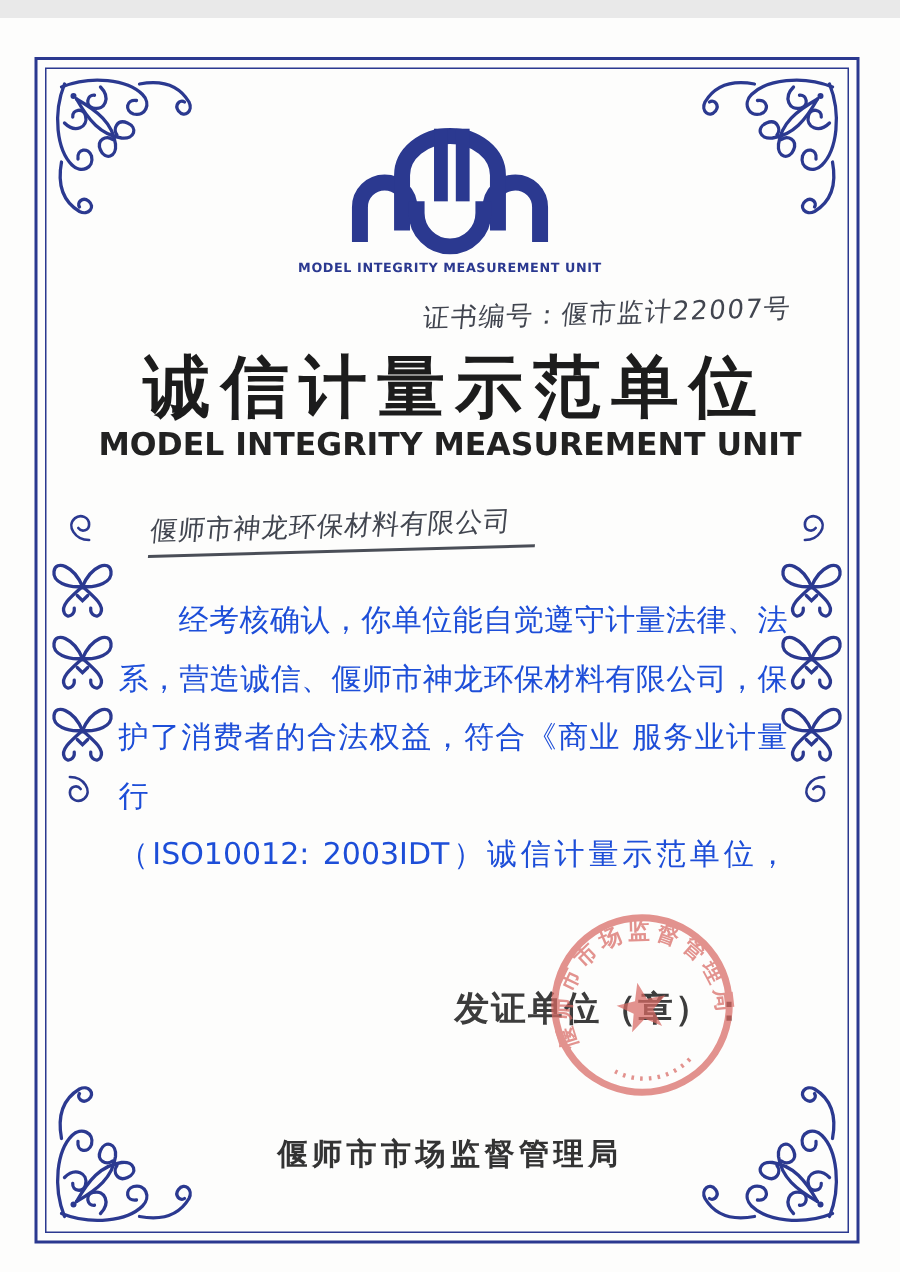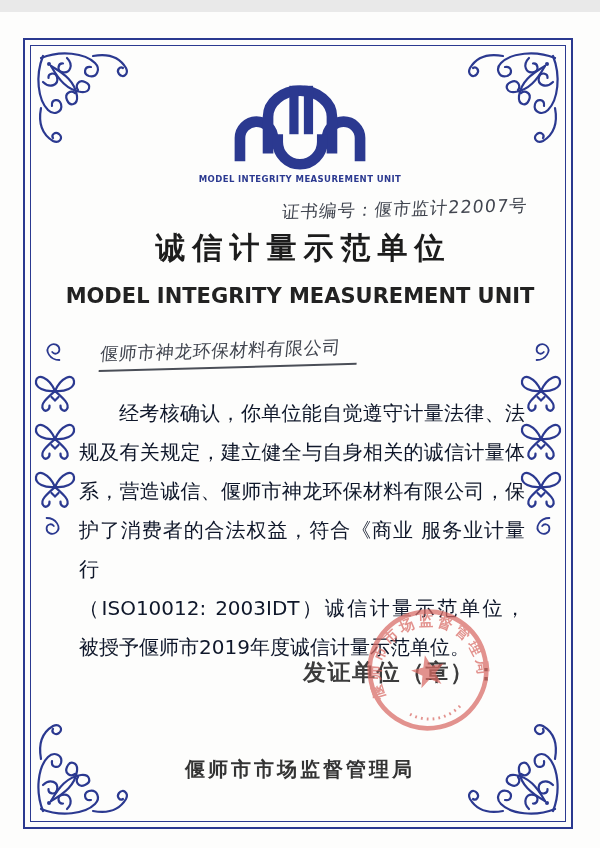--- a/index.html
+++ b/index.html
@@ -31,26 +31,26 @@
   .handwrite{font-family:"DejaVu Sans",sans-serif; color:#41454f;
     transform:rotate(-1.6deg) skewX(-7deg); transform-origin:left center;}
   .cert-no{position:absolute; right:72px; top:188px; font-size:17.5px;
     letter-spacing:1px;}
   .company{position:absolute; left:100px; top:330px; width:258px;
     font-size:18px; letter-spacing:.5px; padding-bottom:4px;
     border-bottom:2px solid #4a4e57;}
   
   .title-cn{position:absolute; left:0; right:0; top:216px; text-align:center;
     font-family:"DejaVu Serif","Liberation Serif",serif; font-weight:900;
-    font-size:30px; color:#1c1c1c; letter-spacing:7px; text-indent:7px;}
+    font-size:45px; color:#1c1c1c; letter-spacing:7px; text-indent:7px;}
   .title-en{position:absolute; left:0; right:0; top:272px; text-align:center;
     font-weight:800; font-size:21px; color:#222; letter-spacing:0px;}
   
   .body-text{position:absolute; left:79px; top:382px; width:446px;
-    font-size:20px; color:#0f172a;}
+    font-size:20px; color:#1d4ed8;}
   .body-line{line-height:39px; text-align:justify; text-align-last:justify;}
   .body-line.first{text-indent:2em;}
   .body-line.last{text-align-last:left;}
   
   .issuer{position:absolute; left:303px; top:645px; font-size:23px;
     font-weight:600; color:#3c3c3c; letter-spacing:1.5px;}
   .seal{position:absolute; left:364px; top:594px; width:128px; height:128px;
     transform:rotate(-12deg); opacity:.72;}
   .authority{position:absolute; left:0; right:0; top:744px; text-align:center;
     font-size:20px; font-weight:700; color:#333; letter-spacing:3px;}
@@ -139,25 +139,23 @@
 
   <div class="cert-no handwrite">证书编号：偃市监计22007号</div>
 
   <div class="title-cn">诚信计量示范单位</div>
   <div class="title-en">MODEL INTEGRITY MEASUREMENT UNIT</div>
 
   <div class="company handwrite">偃师市神龙环保材料有限公司</div>
 
   <div class="body-text">
     <div class="body-line first">经考核确认，你单位能自觉遵守计量法律、法</div>
-    <div class="body-line">规及有关规定，建立健全与自身相关的诚信计量体</div>
     <div class="body-line">系，营造诚信、偃师市神龙环保材料有限公司，保</div>
     <div class="body-line">护了消费者的合法权益，符合《商业 服务业计量行</div>
     <div class="body-line">（ISO10012: 2003IDT）诚信计量示范单位，</div>
-    <div class="body-line last">被授予偃师市2019年度诚信计量示范单位。</div>
   </div>
 
   <div class="issuer">发证单位（章）：</div>
 
   <svg class="seal" viewBox="0 0 110 110">
     <circle cx="55" cy="55" r="50" fill="none" stroke="#d96a64" stroke-width="4"></circle>
     <path d="M55,42 L58.5,52.1 L69.3,52.4 L60.7,58.9 L63.8,69.1 L55,63 L46.2,69.1 L49.3,58.9 L40.7,52.4 L51.5,52.1 Z" fill="#d96a64"></path>
     <defs>
         <path id="sealArc" d="M14,68 A42,42 0 1 1 96,68" fill="none"></path>
       </defs>

